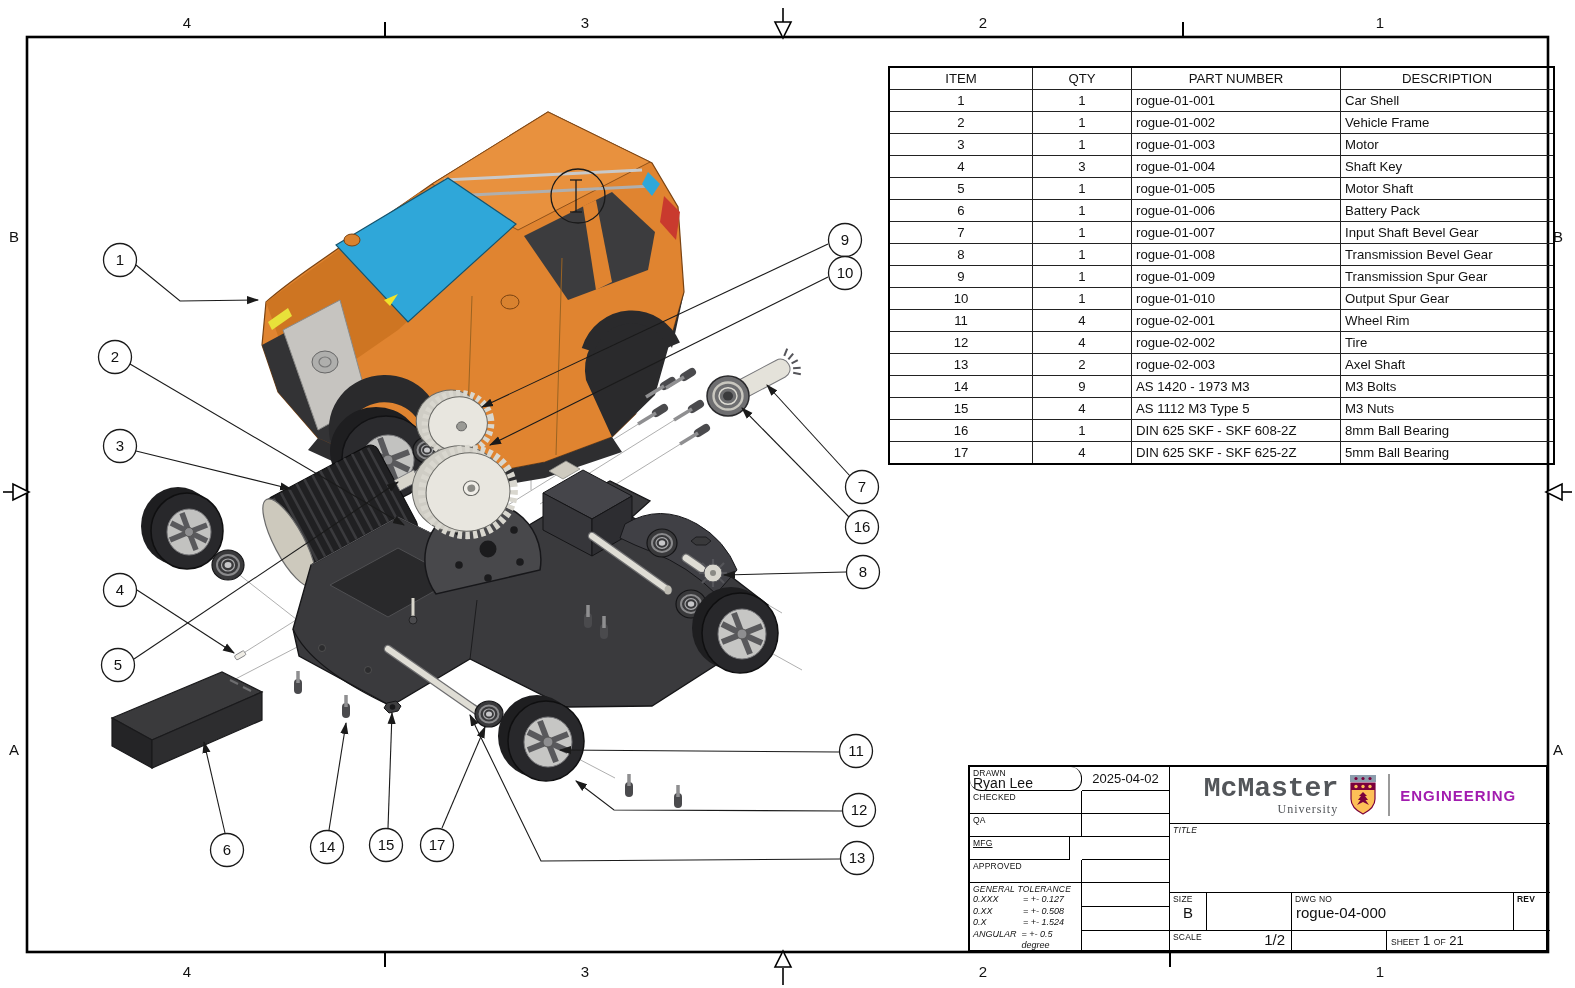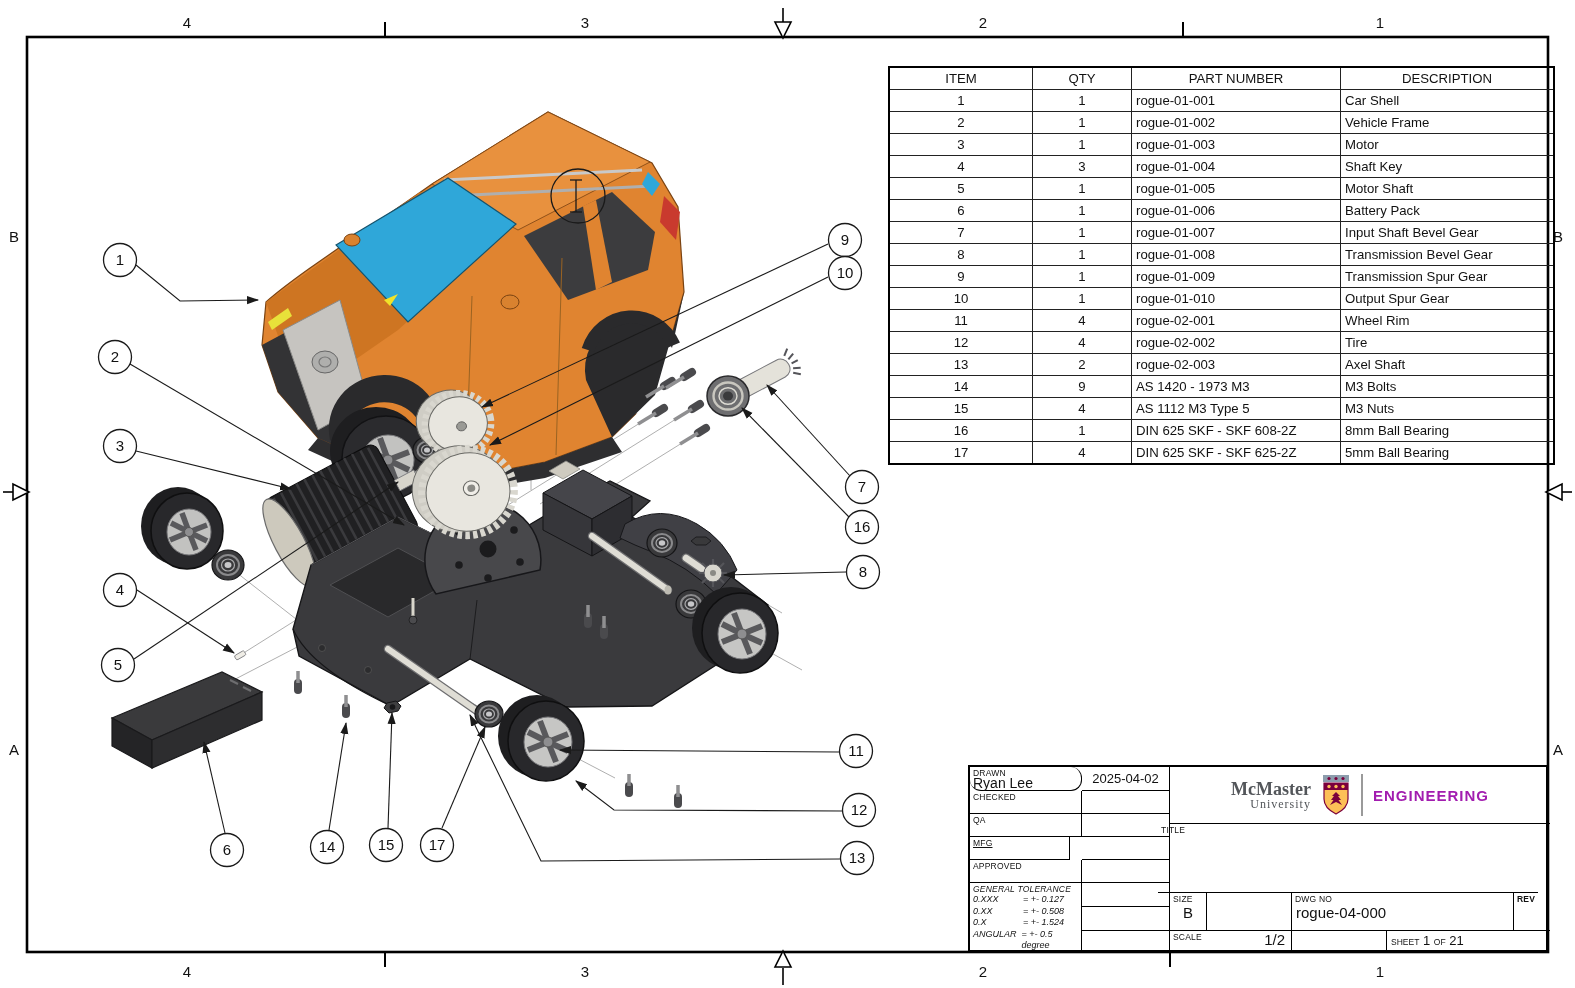--- a/index.html
+++ b/index.html
@@ -34,21 +34,21 @@
   .tol-line{display:flex;font-size:9px;line-height:11.5px;padding-left:3px;}
   .tol-line .k{width:50px;}
   #tb-title-text{font-size:29px;text-align:center;margin-top:10px;letter-spacing:0.5px;}
   .big-val{font-size:15px;}
   .sheet-row{font-size:13px;}
   .small-cap{font-size:8.5px;}
 
   
   #logo-row{display:flex;align-items:center;justify-content:center;height:100%;gap:10px;}
   #mcm-text{text-align:right;line-height:1;}
-  #mcm-1{font-family:Liberation Serif, serif;font-size:18px;font-weight:bold;color:#53565A;}
+  #mcm-1{font-family:Liberation Mono, monospace;font-size:28px;font-weight:bold;color:#53565A;}
   #mcm-2{font-family:"Liberation Serif",serif;font-size:12px;color:#53565A;letter-spacing:1px;}
   #logo-divider{width:2px;height:42px;background:#9a9a9a;}
   #eng-text{font-size:15px;font-weight:bold;letter-spacing:1px;color:#a21caf;}
 </style>
 </head>
 <body>
 
 <div id="sheet">
 
 <svg width="1575" height="988" viewBox="0 0 1575 988">
@@ -660,21 +660,21 @@
         <circle cx="8" cy="11.5" r="1.7" fill="#FDBF57"></circle>
             <circle cx="15" cy="11.5" r="1.7" fill="#FDBF57"></circle>
             <circle cx="22" cy="11.5" r="1.7" fill="#FDBF57"></circle>
         <path d="M15,17 L19,21 L17,21 L20,25 L17.5,25 L21,30 L15,27 L9,30 L12.5,25 L10,25 L13,21 L11,21 Z" fill="#7A003C"></path>
       </svg>
       <div id="logo-divider"></div>
       <div id="eng-text">ENGINEERING</div>
     </div>
   </div>
 
-  <div class="tb-cell" style="left:188px;top:57px;width:380px;height:69px;border-right:none;">
+  <div class="tb-cell" style="left:200px;top:57px;width:380px;height:69px;border-right:none;font-style:italic;">
     <div class="tb-label">TITLE</div>
   </div>
 
   <div class="tb-cell" style="left:200px;top:126px;width:37px;height:38px;">
     <div class="tb-label">SIZE</div>
     <div class="big-val" style="text-align:center;">B</div>
   </div>
   <div class="tb-cell" style="left:237px;top:126px;width:85px;height:38px;"></div>
   <div class="tb-cell" style="left:322px;top:126px;width:222px;height:38px;">
     <div class="tb-label">DWG NO</div>

